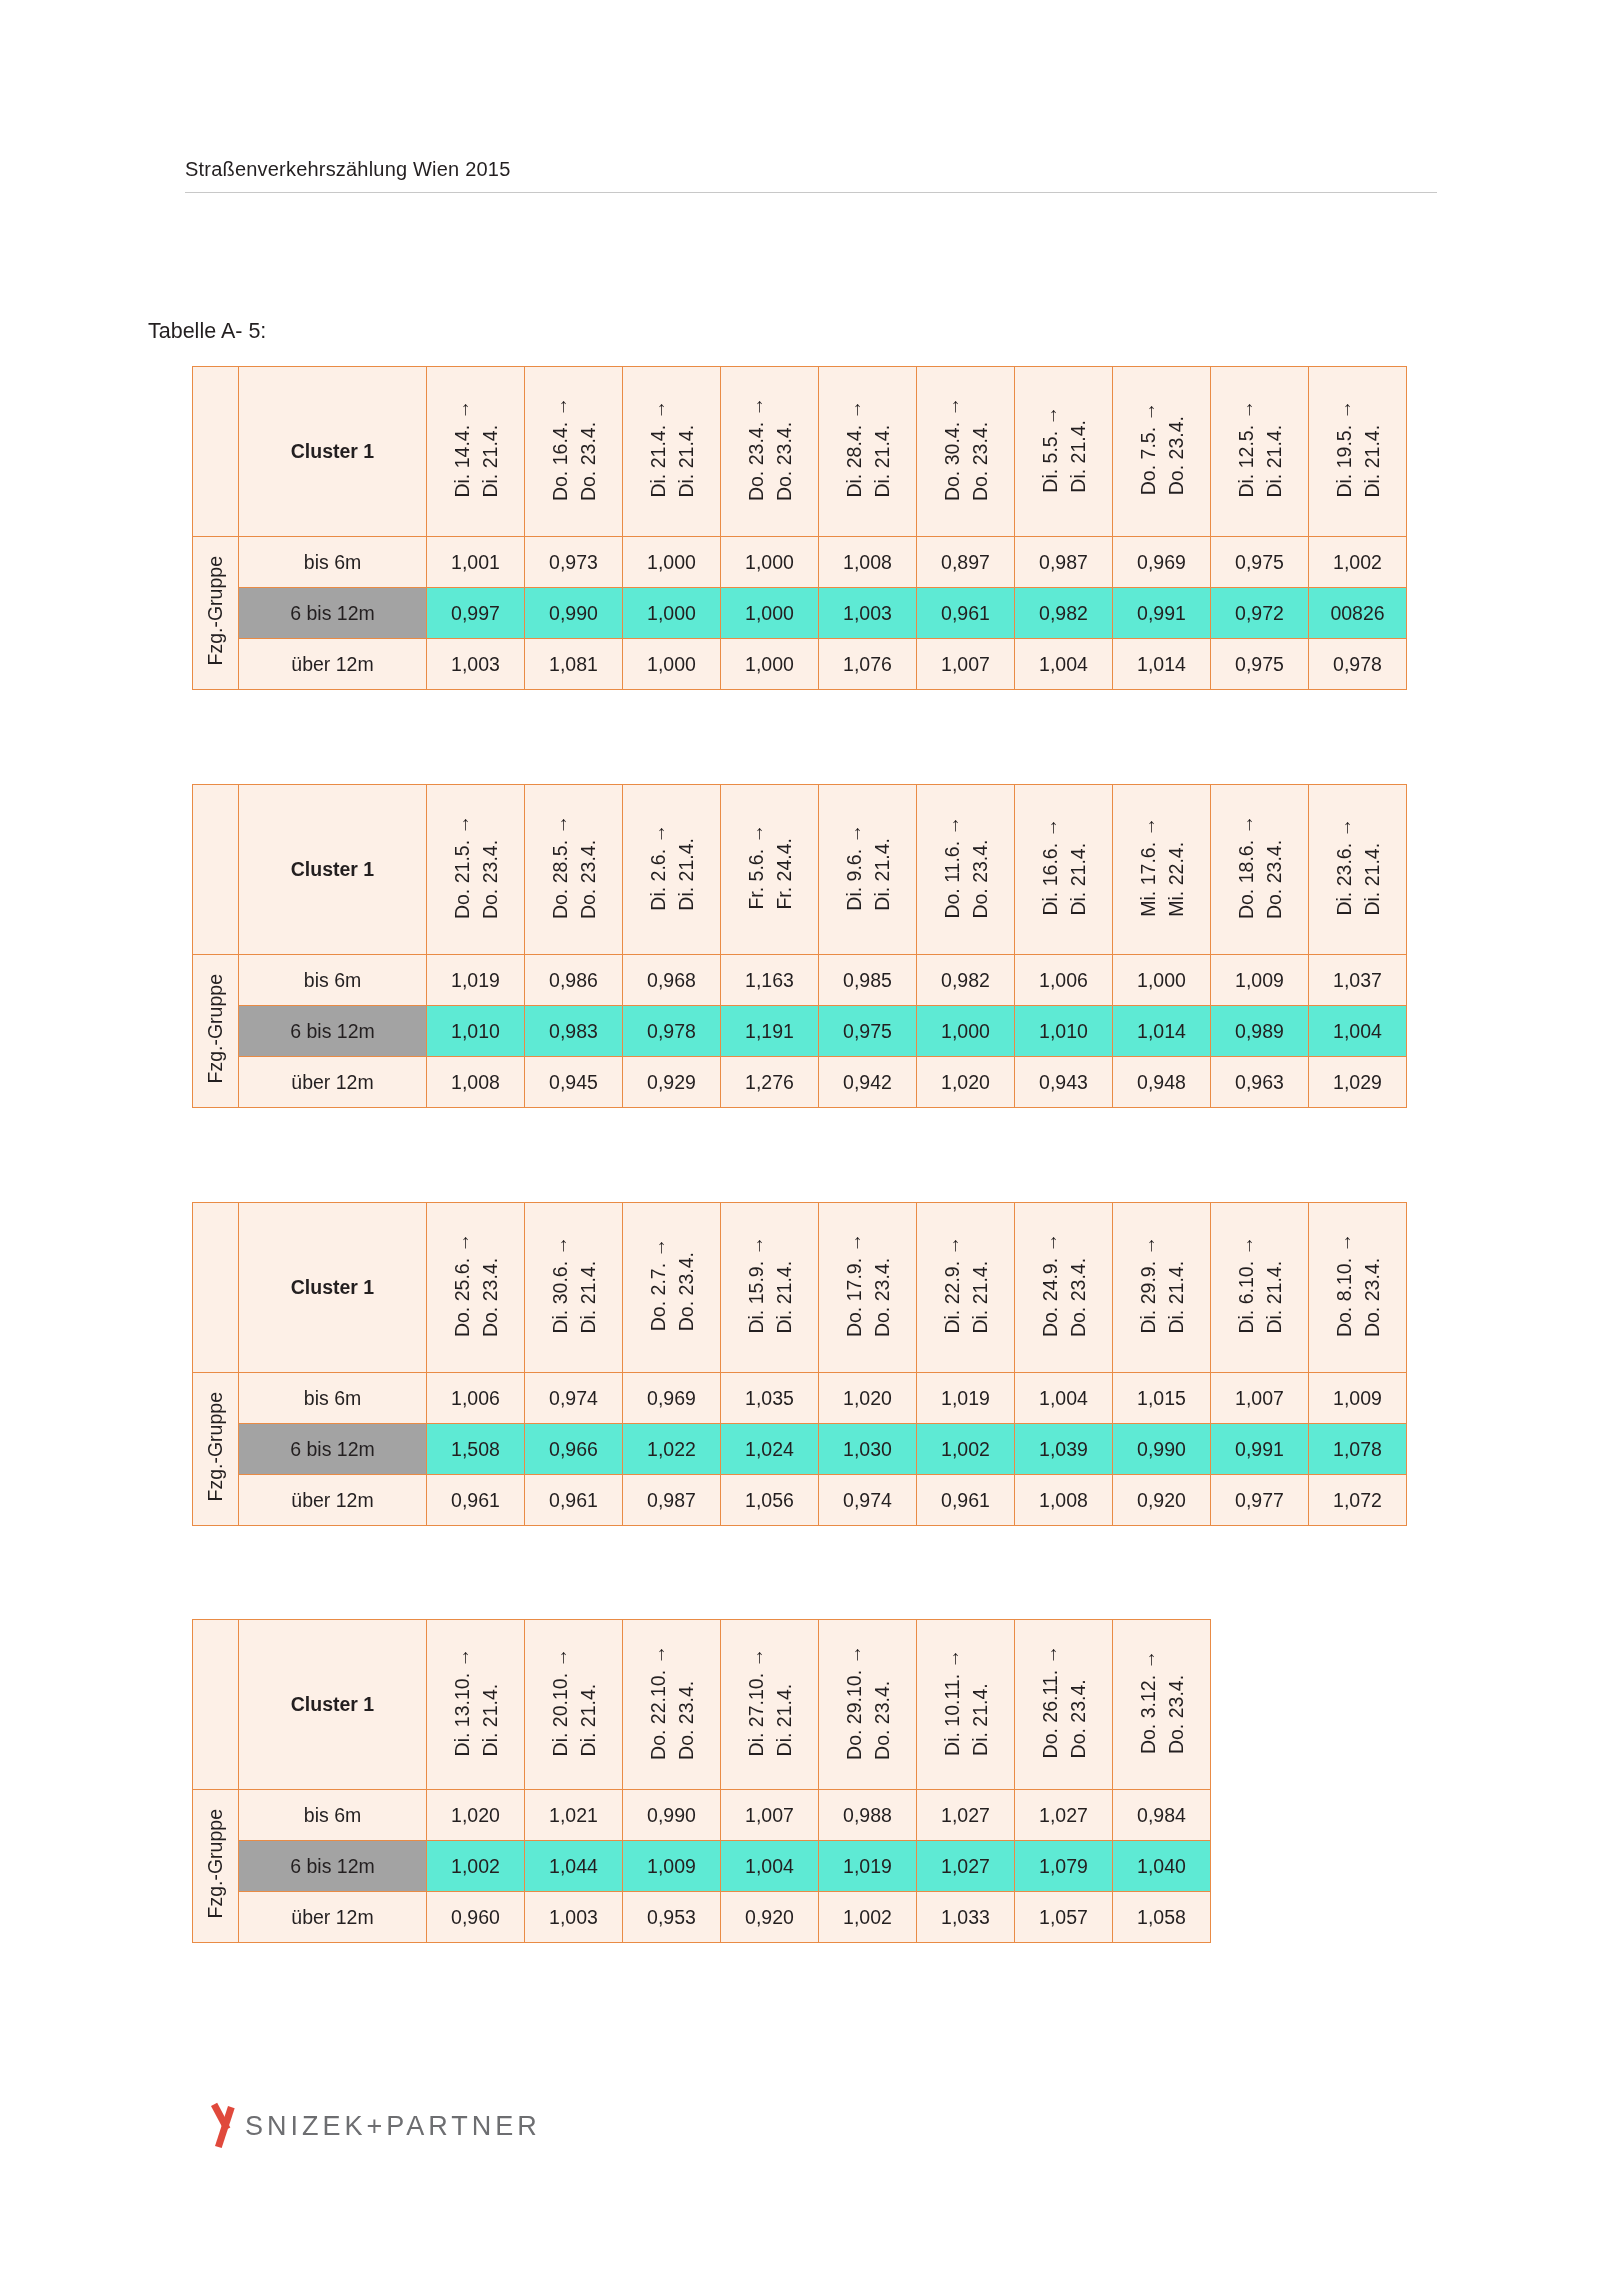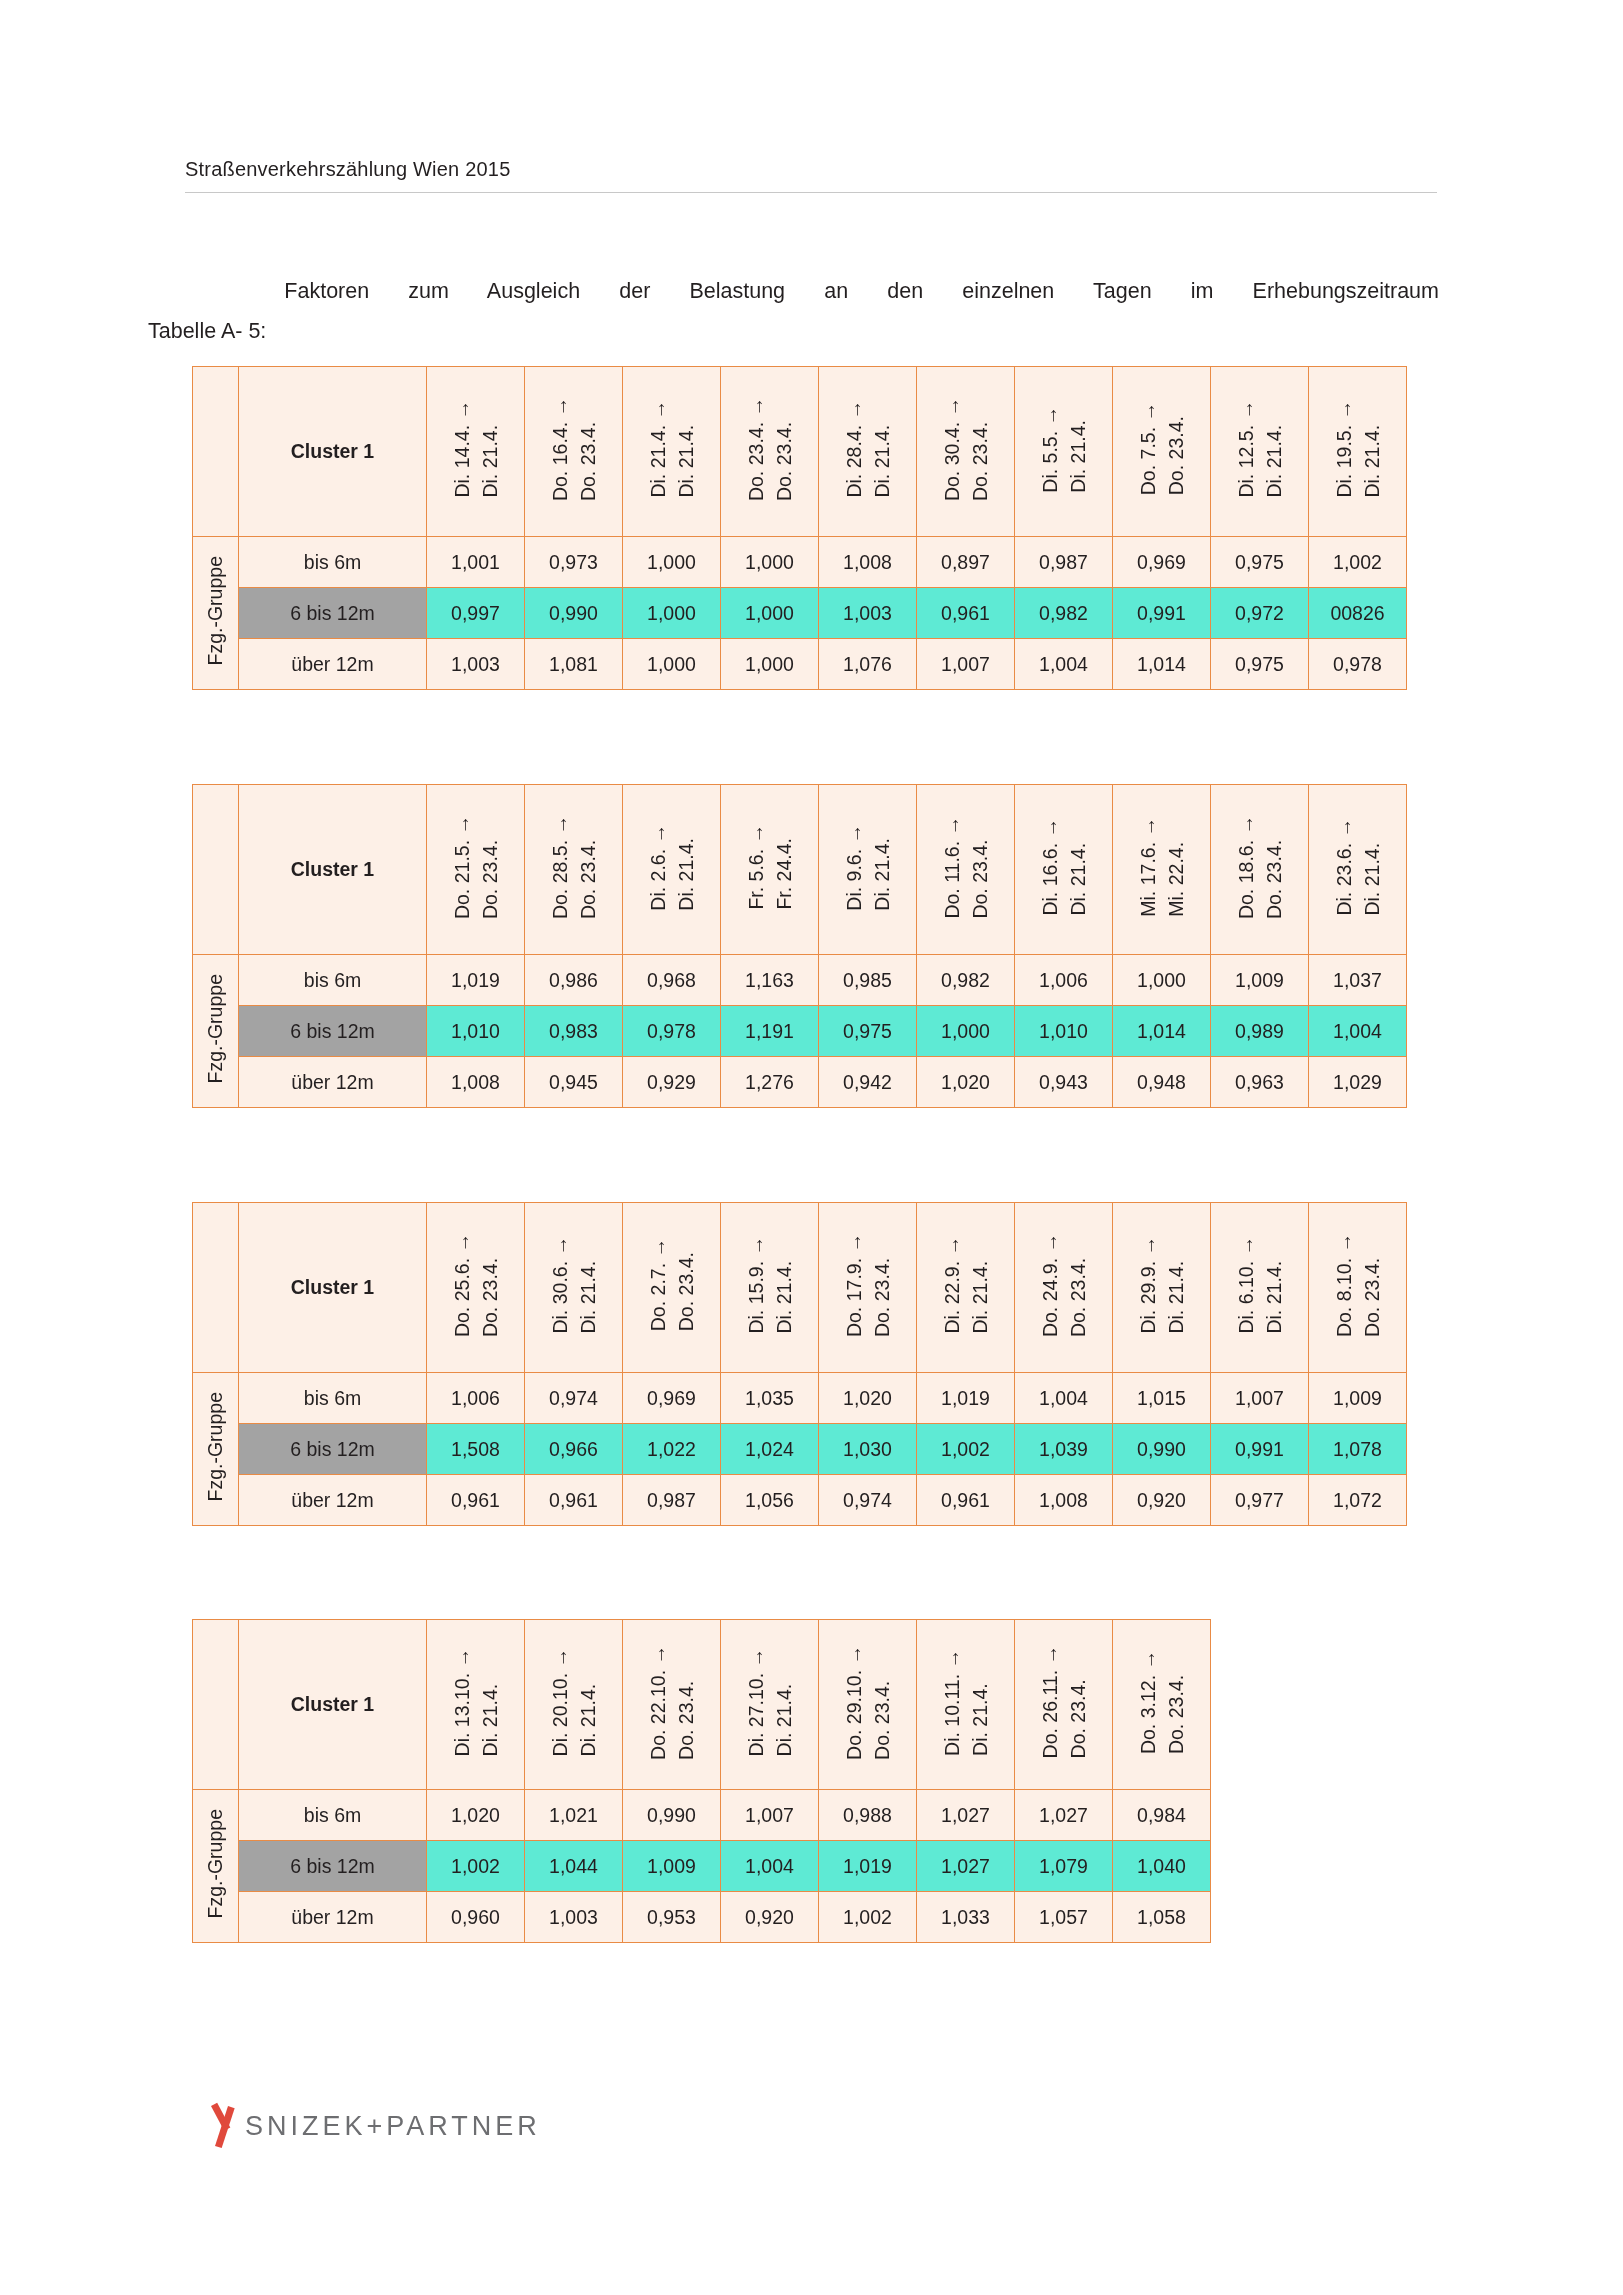--- a/index.html
+++ b/index.html
@@ -208,21 +208,20 @@
 <div class="page">
 
   <div class="header">
     <div class="header-text">Straßenverkehrszählung Wien 2015</div>
     <div class="header-rule"></div>
   </div>
 
   <div class="caption">
     <div class="caption-row">
       <span class="caption-label">Tabelle A- 5:</span>
-      <span class="caption-body">Faktoren zum Ausgleich der Belastung an den einzelnen Tagen im Erhebungszeitraum</span>
     </div>
   </div>
 
   <div class="block" id="block-1">
     <table class="factor-table">
       <tbody>
           <tr>
         <td class="cluster-spacer"></td>
         <td class="cluster-cell">Cluster 1</td>
         <td class="date-cell"><span class="dates"><span class="d-line">Di. 14.4. →</span><span class="d-line">Di. 21.4.</span></span></td>

